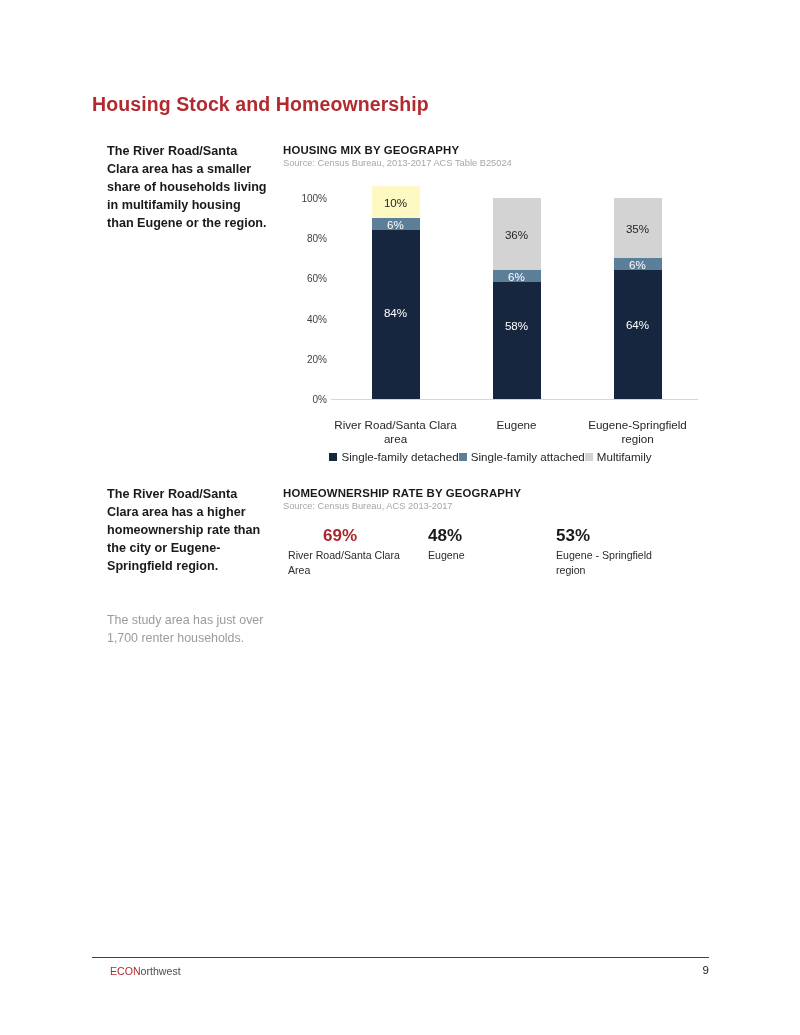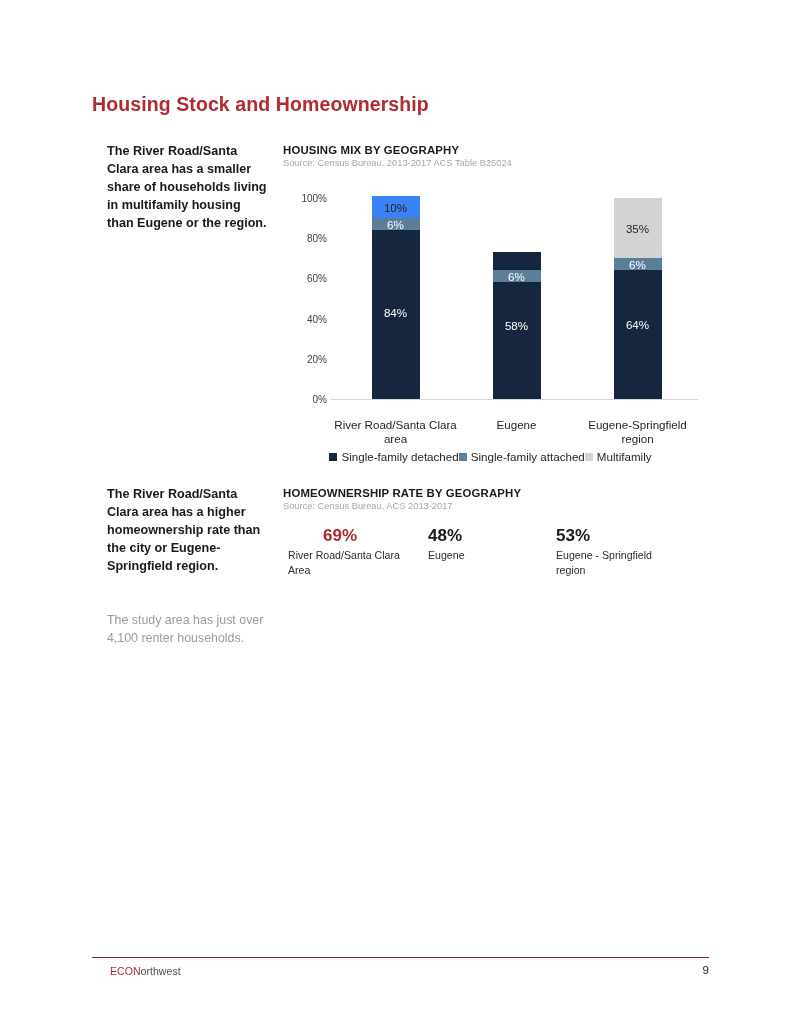--- a/index.html
+++ b/index.html
@@ -211,21 +211,21 @@
     color: #1a1a1a;
   }
 </style>
 </head>
 <body>
 
 <div class="slide-title">Housing Stock and Homeownership</div>
 
 <div class="callout callout-1">The River Road/Santa Clara area has a smaller share of households living in multifamily housing than Eugene or the region.</div>
 <div class="callout callout-2">The River Road/Santa Clara area has a higher homeownership rate than the city or Eugene-Springfield region.</div>
-<div class="callout-sub">The study area has just over 4,100 renter households.</div>
+<div class="callout-sub">The study area has just over 1,700 renter households.</div>
 
 <div class="section" id="housing-mix-section">
   <div class="section-title">HOUSING MIX BY GEOGRAPHY</div>
   <div class="section-source">Source: Census Bureau, 2013-2017 ACS Table B25024</div>
 </div>
 
 <div class="chart">
   <div class="y-axis" id="y-axis">
       <div class="y-tick" style="top: 211px;">0%</div>
       <div class="y-tick" style="top: 170.8px;">20%</div>
@@ -236,32 +236,35 @@
     </div>
   <div class="axis-line"></div>
   <div class="plot" id="plot">
       <div class="bar-group" style="left: 36.5px;">
         <div class="seg seg-detached" style="background: rgb(23, 38, 63); height: 173px; bottom: 0px;">
           <span>84%</span>
         </div>
         <div class="seg seg-attached" style="background: rgb(91, 126, 153); height: 12.06px; bottom: 168.84px;">
           <span>6%</span>
         </div>
-        <div class="seg seg-multi" style="background: #3b82f6; height: 22px; bottom: 180.9px;">
+        <div class="seg seg-multi" style="background: #fef9c3; height: 32px; bottom: 180.9px;">
           <span>10%</span>
         </div>
       </div>
       <div class="cat-label" style="left: -1.5px;">River Road/Santa Clara area</div>
       <div class="bar-group" style="left: 157.5px;">
         <div class="seg seg-detached" style="background: rgb(23, 38, 63); height: 147px; bottom: 0px;">
           <span>58%</span>
         </div>
         <div class="seg seg-attached" style="background: rgb(91, 126, 153); height: 12.06px; bottom: 116.58px;">
           <span>6%</span>
         </div>
+        <div class="seg seg-multi" style="background: rgb(211, 211, 211); height: 72.36px; bottom: 128.64px;">
+          <span>36%</span>
+        </div>
       </div>
       <div class="cat-label" style="left: 119.5px;">Eugene</div>
       <div class="bar-group" style="left: 278.5px;">
         <div class="seg seg-detached" style="background: rgb(23, 38, 63); height: 150px; bottom: 0px;">
           <span>64%</span>
         </div>
         <div class="seg seg-attached" style="background: rgb(91, 126, 153); height: 12.06px; bottom: 128.64px;">
           <span>6%</span>
         </div>
         <div class="seg seg-multi" style="background: rgb(211, 211, 211); height: 60.3px; bottom: 140.7px;">

